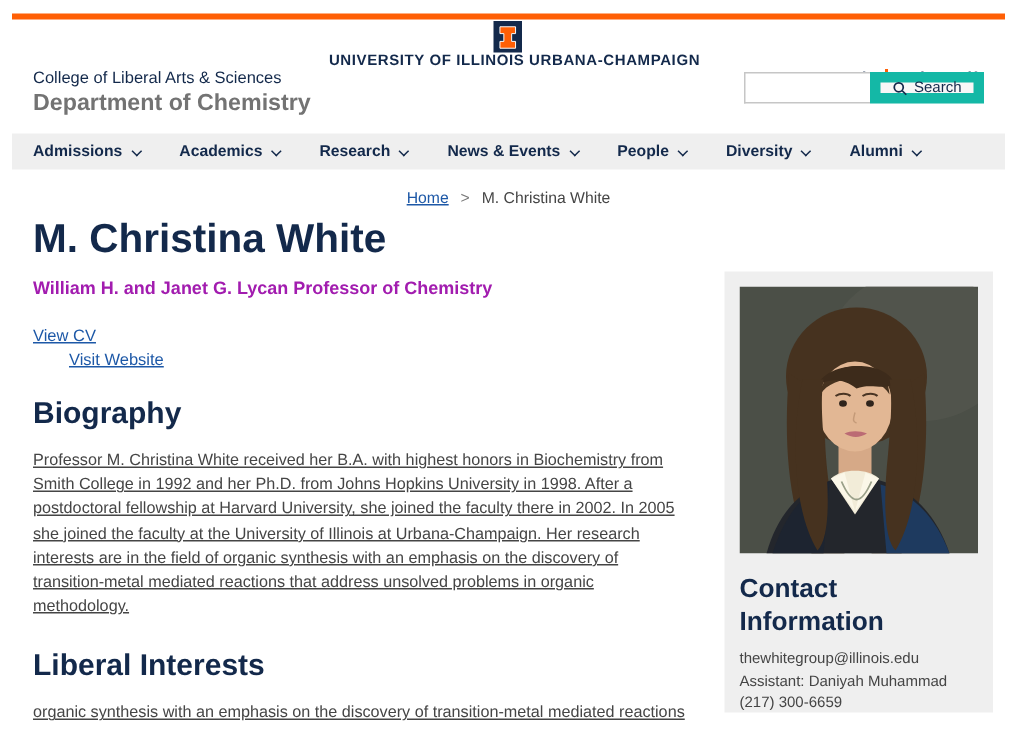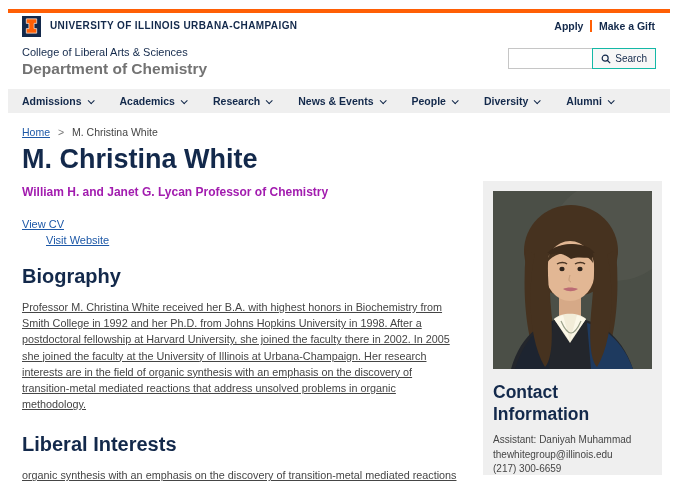--- a/index.html
+++ b/index.html
@@ -2,53 +2,53 @@
 <html><head>
 <meta charset="utf-8">
 <style>
   * { margin:0; padding:0; box-sizing:border-box; }
   html,body { width:678px; height:486px; background:#fff; overflow:hidden;
     font-family:"Liberation Sans", sans-serif; color:#454545; }
   .page { width:662px; margin:0 8px; position:relative; }
 
   
   .accent { height:4px; margin-top:9px; background:#FF5F05; }
-  .uni-bar { height:25px; display:flex; align-items:center; padding:0 15px 0 14px; }
+  .uni-bar { height:25px; display:flex; align-items:center; padding:0 15px 0 14px;flex-direction:column; }
   .logo { width:19px; height:21px; background:#13294B; display:flex; align-items:center;
     justify-content:center; margin-top:1px; text-decoration:none; flex:0 0 auto; }
   .uni-name { font-size:10px; font-weight:bold; color:#13294B; letter-spacing:.4px;
     margin-left:9px; }
   .uni-actions { margin-left:auto; display:flex; align-items:flex-end; gap:7px;
     font-size:10.5px; font-weight:bold; }
   .uni-actions a { color:#13294B; text-decoration:none; }
   .pipe { width:1.5px; height:12px; background:#FF5F05; display:inline-block; }
 
   
   .dept-bar { display:flex; padding:8px 14px 0 14px; height:48px; }
   .college { display:block; font-size:11px; color:#13294B; text-decoration:none; }
   .department { display:block; font-size:15.5px; font-weight:bold; color:#737373;
     text-decoration:none; margin-top:2px; }
   .search { margin-left:auto; display:flex; height:21px; margin-top:2px; }
   .search input { width:84px; height:21px; border:1px solid #c6c6c6; border-right:none;
     padding:0 5px; font-size:10px; outline:none; }
-  .search button { height:21px; border:1px solid #14b8a6; background:#f7f7f7;
+  .search button { height:21px; border:7px solid #14b8a6; background:#f7f7f7;
     color:#13294B; font-size:10px; display:flex; align-items:center; gap:4px;
     padding:0 8px; cursor:pointer; font-family:"Liberation Sans", sans-serif; }
 
   
   .nav { background:#EFEFEF; height:24px; margin-top:3px; display:flex; align-items:center;
     padding:0 14px; gap:27px; }
   .nav-item { display:flex; align-items:center; color:#13294B; font-size:10.5px;
     font-weight:bold; text-decoration:none; }
   .chev { width:5px; height:5px; border-right:1.6px solid #13294B;
     border-bottom:1.6px solid #13294B; transform:rotate(45deg) translateY(-1px);
     display:inline-block; margin-left:6px; }
 
   
-  .breadcrumb { margin:13px 14px 0 14px; font-size:10.5px; }
+  .breadcrumb { margin:13px 14px 0 14px; font-size:10.5px;text-align:center; }
   .breadcrumb a { color:#1D58A7; }
   .breadcrumb .sep { color:#777; margin:0 5px; }
   .breadcrumb .cur { color:#454545; }
 
   
   .two-col { display:flex; padding:6px 8px 0 14px; }
   .main-col { width:441px; }
   h1 { font-size:27px; line-height:30px; color:#13294B; font-weight:bold; }
   .prof-title { font-size:12px; font-weight:bold; color:#a21caf; margin-top:11px; }
   .doc-link { display:block; font-size:11px; color:#1D58A7; text-decoration:underline;
@@ -183,19 +183,19 @@
           <ellipse cx="69" cy="78" rx="2.6" ry="2.2" fill="#2f241c"></ellipse>
           <ellipse cx="87" cy="78" rx="2.6" ry="2.2" fill="#2f241c"></ellipse>
           <path d="M77,84 C76,88 75,90 78,91" stroke="#c49a78" stroke-width="1" fill="none"></path>
           <path d="M70,98 C75,101 80,101 85,98 C80,96 74,96 70,98 Z" fill="#bb6b74"></path>
 
           <path d="M42,62 C34,100 36,150 52,176 C60,168 60,140 57,112 C55,90 54,74 56,62 Z" fill="#46321f"></path>
           <path d="M114,62 C122,100 120,150 104,176 C96,168 96,140 99,112 C101,90 102,74 100,62 Z" fill="#46321f"></path>
         </svg>
       </div>
       <h2 class="contact-h">Contact Information</h2>
+      <p class="contact-line">thewhitegroup@illinois.edu</p>
       <p class="contact-line">Assistant: Daniyah Muhammad</p>
-      <p class="contact-line">thewhitegroup@illinois.edu</p>
       <p class="contact-line">(217) 300-6659</p>
     </aside>
   </main>
 
 </div>
 
 </body></html>

